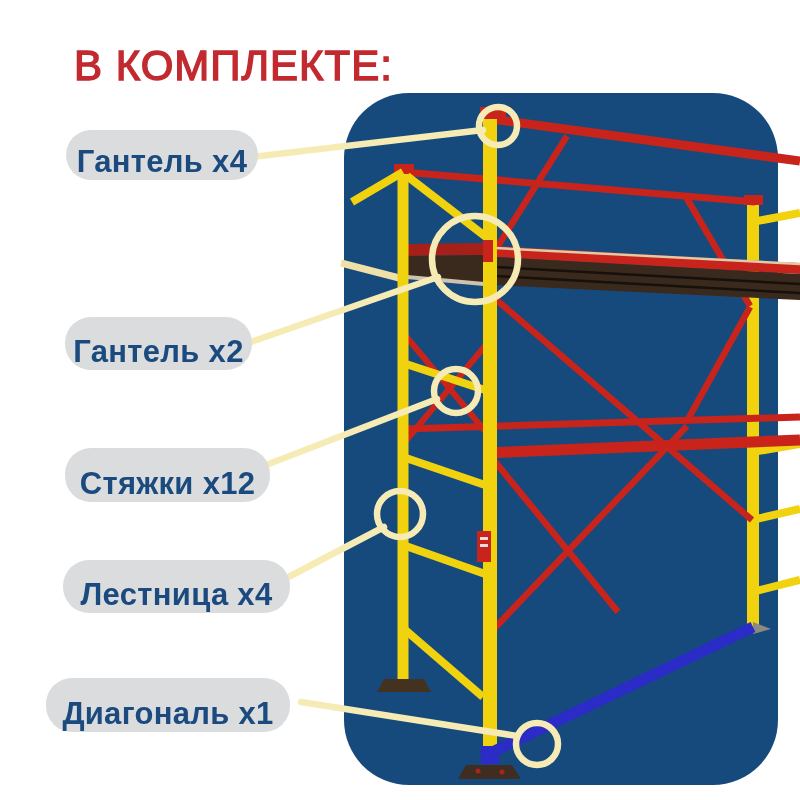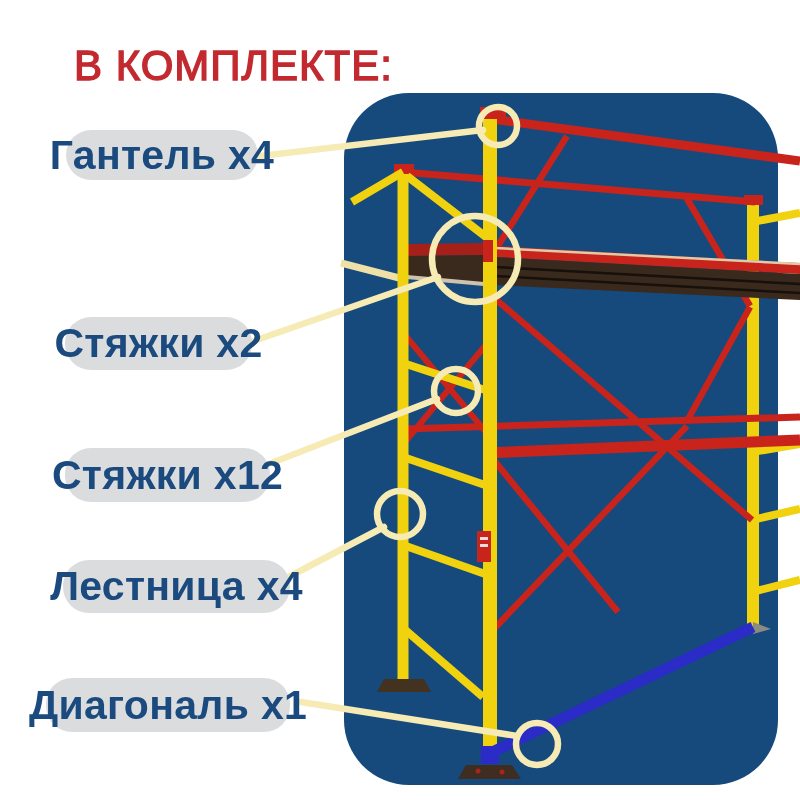--- a/index.html
+++ b/index.html
@@ -3,23 +3,23 @@
 <meta charset="utf-8">
 <style>
   html,body{margin:0;padding:0;background:#fff;}
   .canvas{position:relative;width:800px;height:800px;background:var(--page-bg,#fff);
           font-family:"Liberation Sans",sans-serif;overflow:hidden;}
   .title{position:absolute;left:74px;top:42px;font-size:42px;font-weight:400;
          letter-spacing:1px;color:var(--title-red);-webkit-text-stroke:1.4px var(--title-red);}
   .panel{position:absolute;left:344px;top:93px;width:434px;height:692px;
          background:var(--panel-navy);border-radius:65px;}
   .scene{position:absolute;left:0;top:0;width:800px;height:800px;}
-  .pill{position:absolute;display:flex;align-items:center;justify-content:center;
+  .pill{position:absolute;display:flex;align-items:flex-end;justify-content:center;
         background:var(--pill-bg);border-radius:26px;color:var(--pill-text);
-        font-size:41px;font-weight:700;letter-spacing:.3px;white-space:nowrap;}
+        font-size:31px;font-weight:700;letter-spacing:.3px;white-space:nowrap;}
   .p1{left:66px;top:130px;width:192px;height:50px;}
   .p2{left:65px;top:317px;width:187px;height:53px;}
   .p3{left:65px;top:448px;width:205px;height:54px;}
   .p4{left:63px;top:560px;width:227px;height:53px;}
   .p5{left:46px;top:678px;width:244px;height:54px;}
   
   .st-y{stroke:var(--scaffold-yellow);}
   .st-r{stroke:var(--scaffold-red);}
   .st-b{stroke:var(--diagonal-blue);}
   .st-c{stroke:var(--callout-yellow);fill:none;stroke-linecap:round;}
@@ -136,21 +136,21 @@
       <circle cx="456" cy="391" r="22"></circle>
       <circle cx="400" cy="514" r="23"></circle>
       <circle cx="537" cy="744" r="21"></circle>
     </g>
   </svg>
 
   <div class="pill p1">
     <span>Гантель x4</span>
   </div>
   <div class="pill p2">
-    <span>Стяжки x2</span>
+    <span>Гантель x2</span>
   </div>
   <div class="pill p3">
     <span>Стяжки x12</span>
   </div>
   <div class="pill p4">
     <span>Лестница x4</span>
   </div>
   <div class="pill p5">
     <span>Диагональ x1</span>
   </div>

